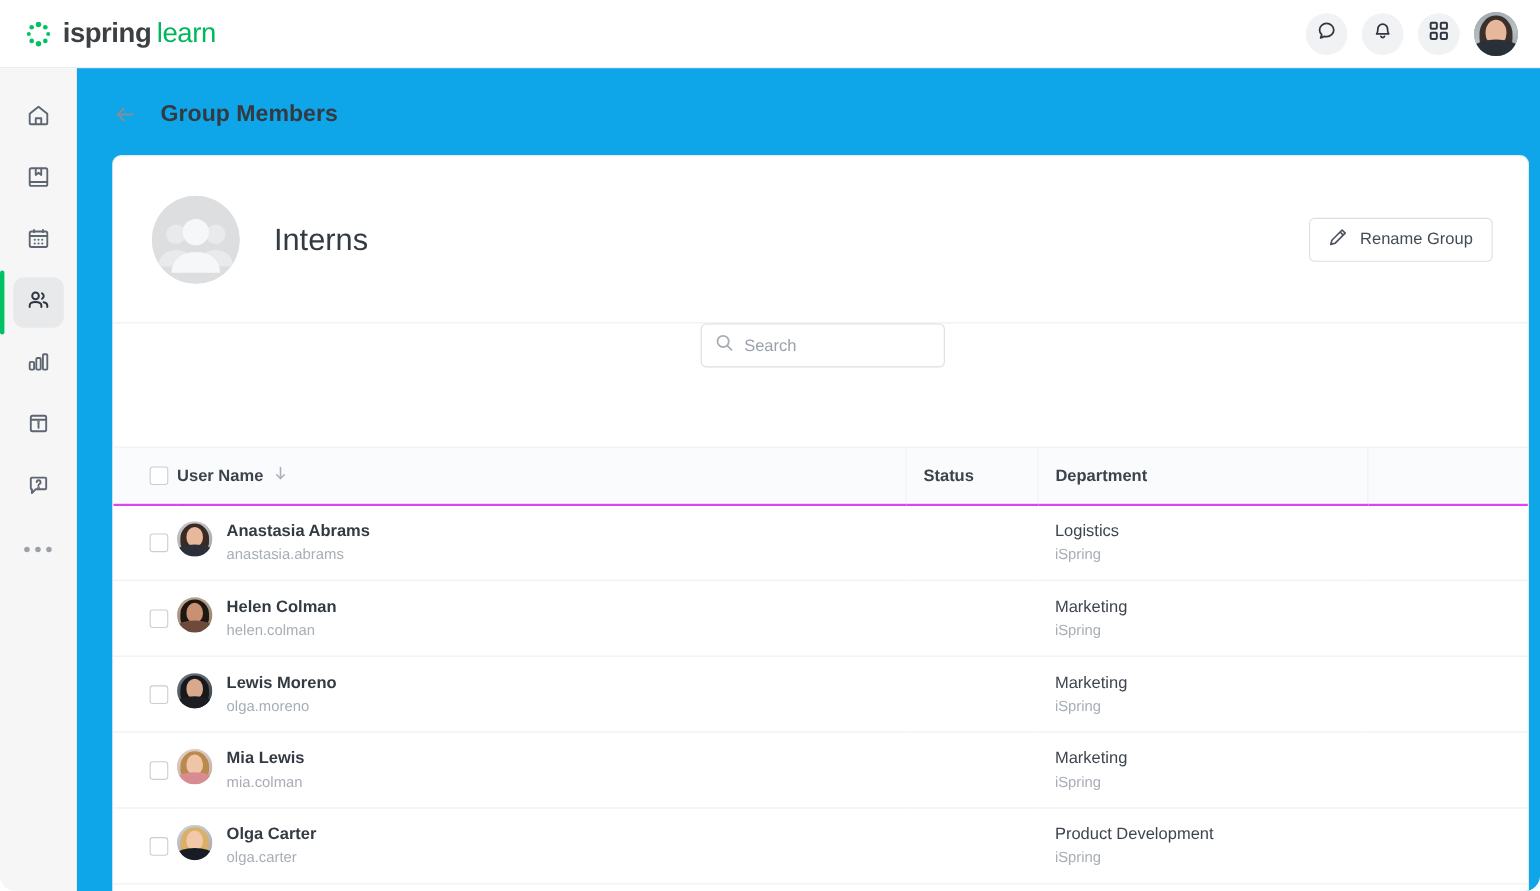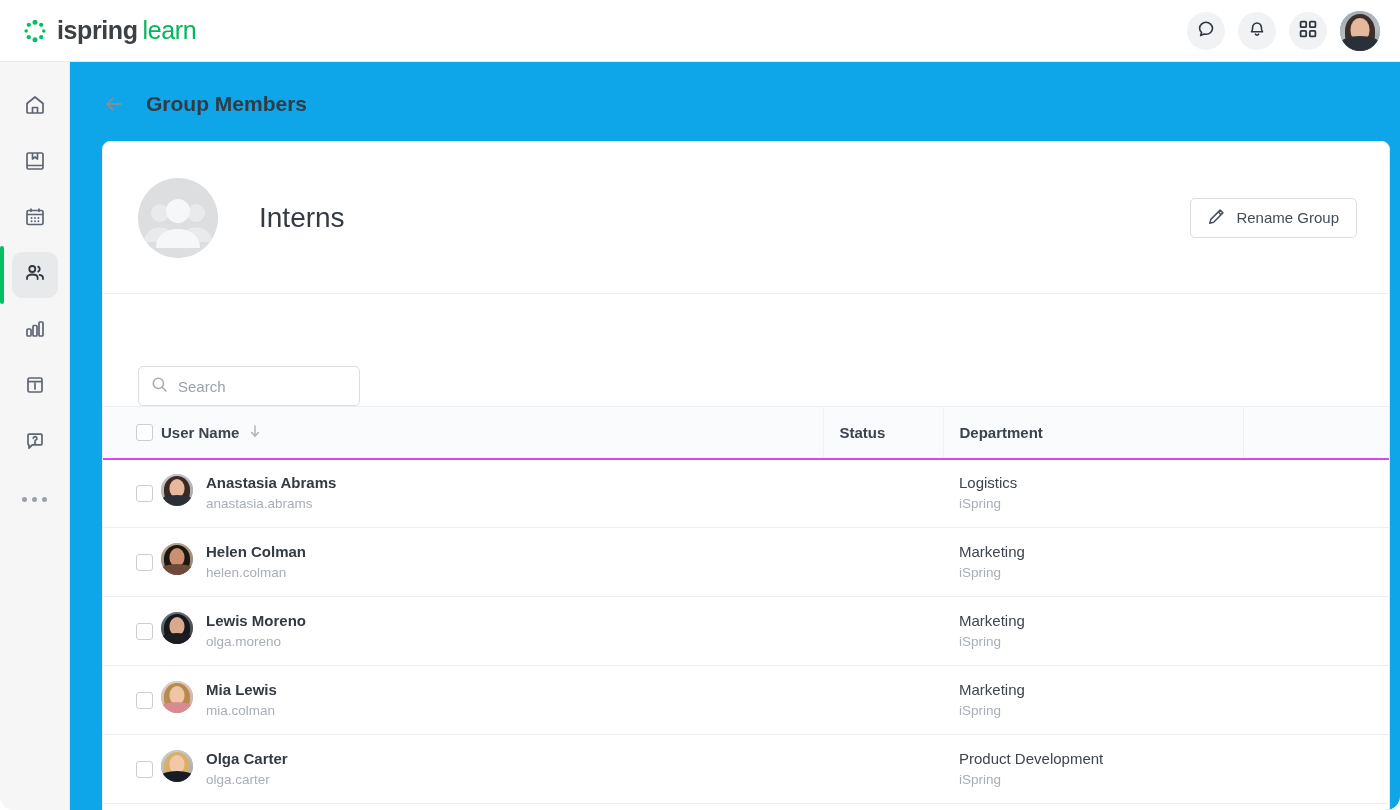--- a/index.html
+++ b/index.html
@@ -129,35 +129,36 @@
   .group-head {
     height: 152px;
     display: flex; align-items: center;
     padding: 0 32px 0 35px;
     border-bottom: 1px solid #eceef0;
   }
   .group-avatar {
     width: 80px; height: 80px; border-radius: 50%;
     background: #dcdee0; position: relative; overflow: hidden; flex: 0 0 auto;
   }
-  .group-name { font-size: 28px; color: #333a42; margin-left: 41px; }
+  .group-name { font-size: 28px; color: #333a42; margin-left: 31px; }
   .rename-btn {
     margin-left: auto;
     display: flex; align-items: center; gap: 11px;
     height: 40px; padding: 0 17px;
     border: 1px solid #dcdee1; border-radius: 5px;
     background: #ffffff; cursor: pointer;
     font-size: 15px; color: #434b54;
   }
   .pencil-icon { color: #4b525b; display:block; }
 
   .toolbar {
     height: 112px;
-    display: flex; align-items: flex-end;
-    padding: 0 13px 0 35px;
+    display: flex; align-items: center;
+    padding: 0 32px 0 35px;
+    flex-direction: column;
   }
   .search-wrap {
     width: 222px; height: 40px;
     border: 1px solid #dcdee1; border-radius: 5px;
     display: flex; align-items: center; gap: 10px;
     padding: 0 12px; background: #fff;
   }
   .search-input {
     border: 0; outline: 0; flex: 1;
     font-family: "Liberation Sans", sans-serif;

